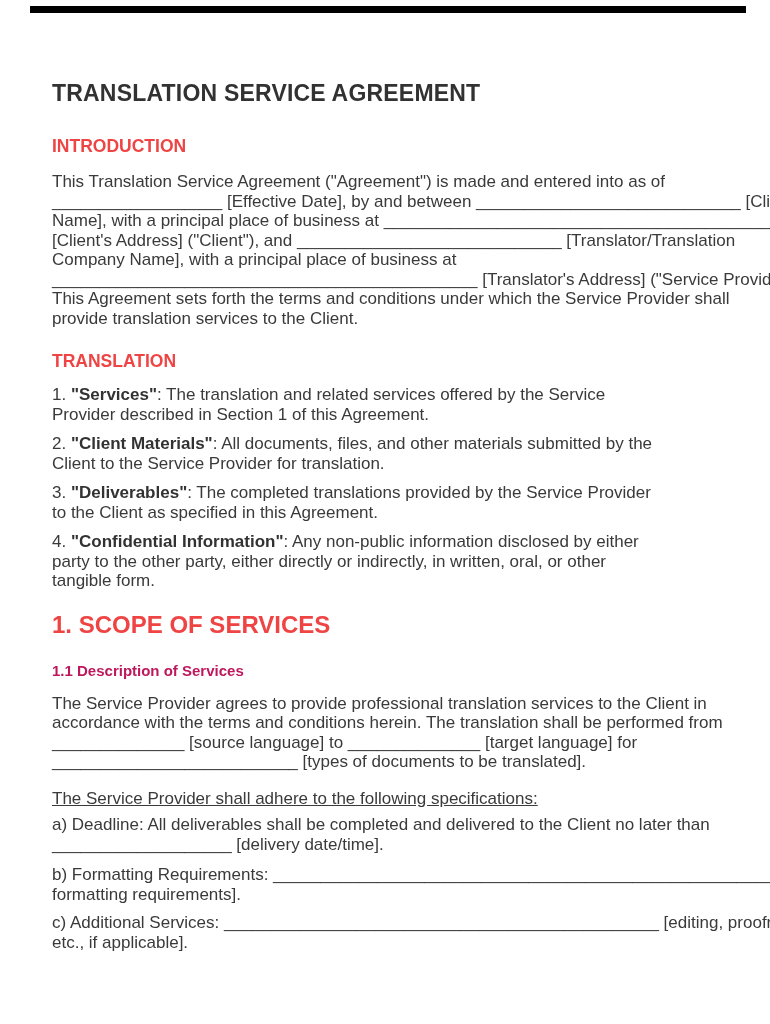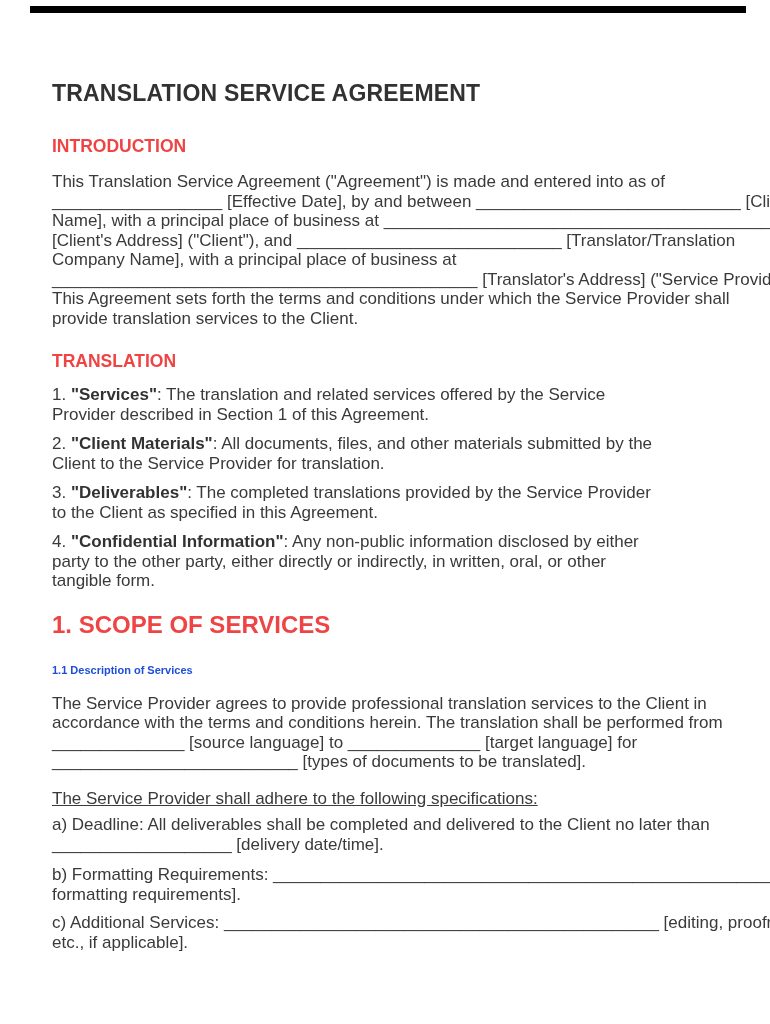--- a/index.html
+++ b/index.html
@@ -7,21 +7,21 @@
     width:770px;height:1024px;position:relative;overflow:hidden;
     font-family:"Liberation Sans",sans-serif;color:#3a3a3a;
   }
   .top-bar{position:absolute;top:6px;left:30px;width:716px;height:7px;background:#000;}
   .doc{box-sizing:border-box;width:710px;padding:80px 52px 0 52px;}
   .doc-title{font-size:23px;line-height:26px;font-weight:bold;color:#323232;margin:0;letter-spacing:.2px;}
   .h2{font-size:17.5px;line-height:18px;font-weight:bold;color:#ef4444;margin:0;}
   .h2-intro{margin-top:31px;}
   .h2-defs{margin-top:24px;}
   .h2-scope{font-size:24px;line-height:20px;margin-top:24px;}
-  .h3{font-size:11px;line-height:17px;font-weight:bold;color:#1d4ed8;margin:0;}
+  .h3{font-size:15px;line-height:17px;font-weight:bold;color:#be185d;margin:0;}
   .h3-s11{margin-top:27px;}
   .h3-s12{margin-top:22px;}
   .para{font-size:17px;line-height:19.5px;margin:0;color:#3a3a3a;}
   .pre{white-space:pre;}
   .p-intro{margin-top:17px;}
   .def-item{margin-top:10px;max-width:672px;}
   .def-item.first{margin-top:15px;}
   .def-item strong{color:#323232;}
   .p-s11{margin-top:15px;}
   .p-specintro{margin-top:17px;text-decoration:underline;}

